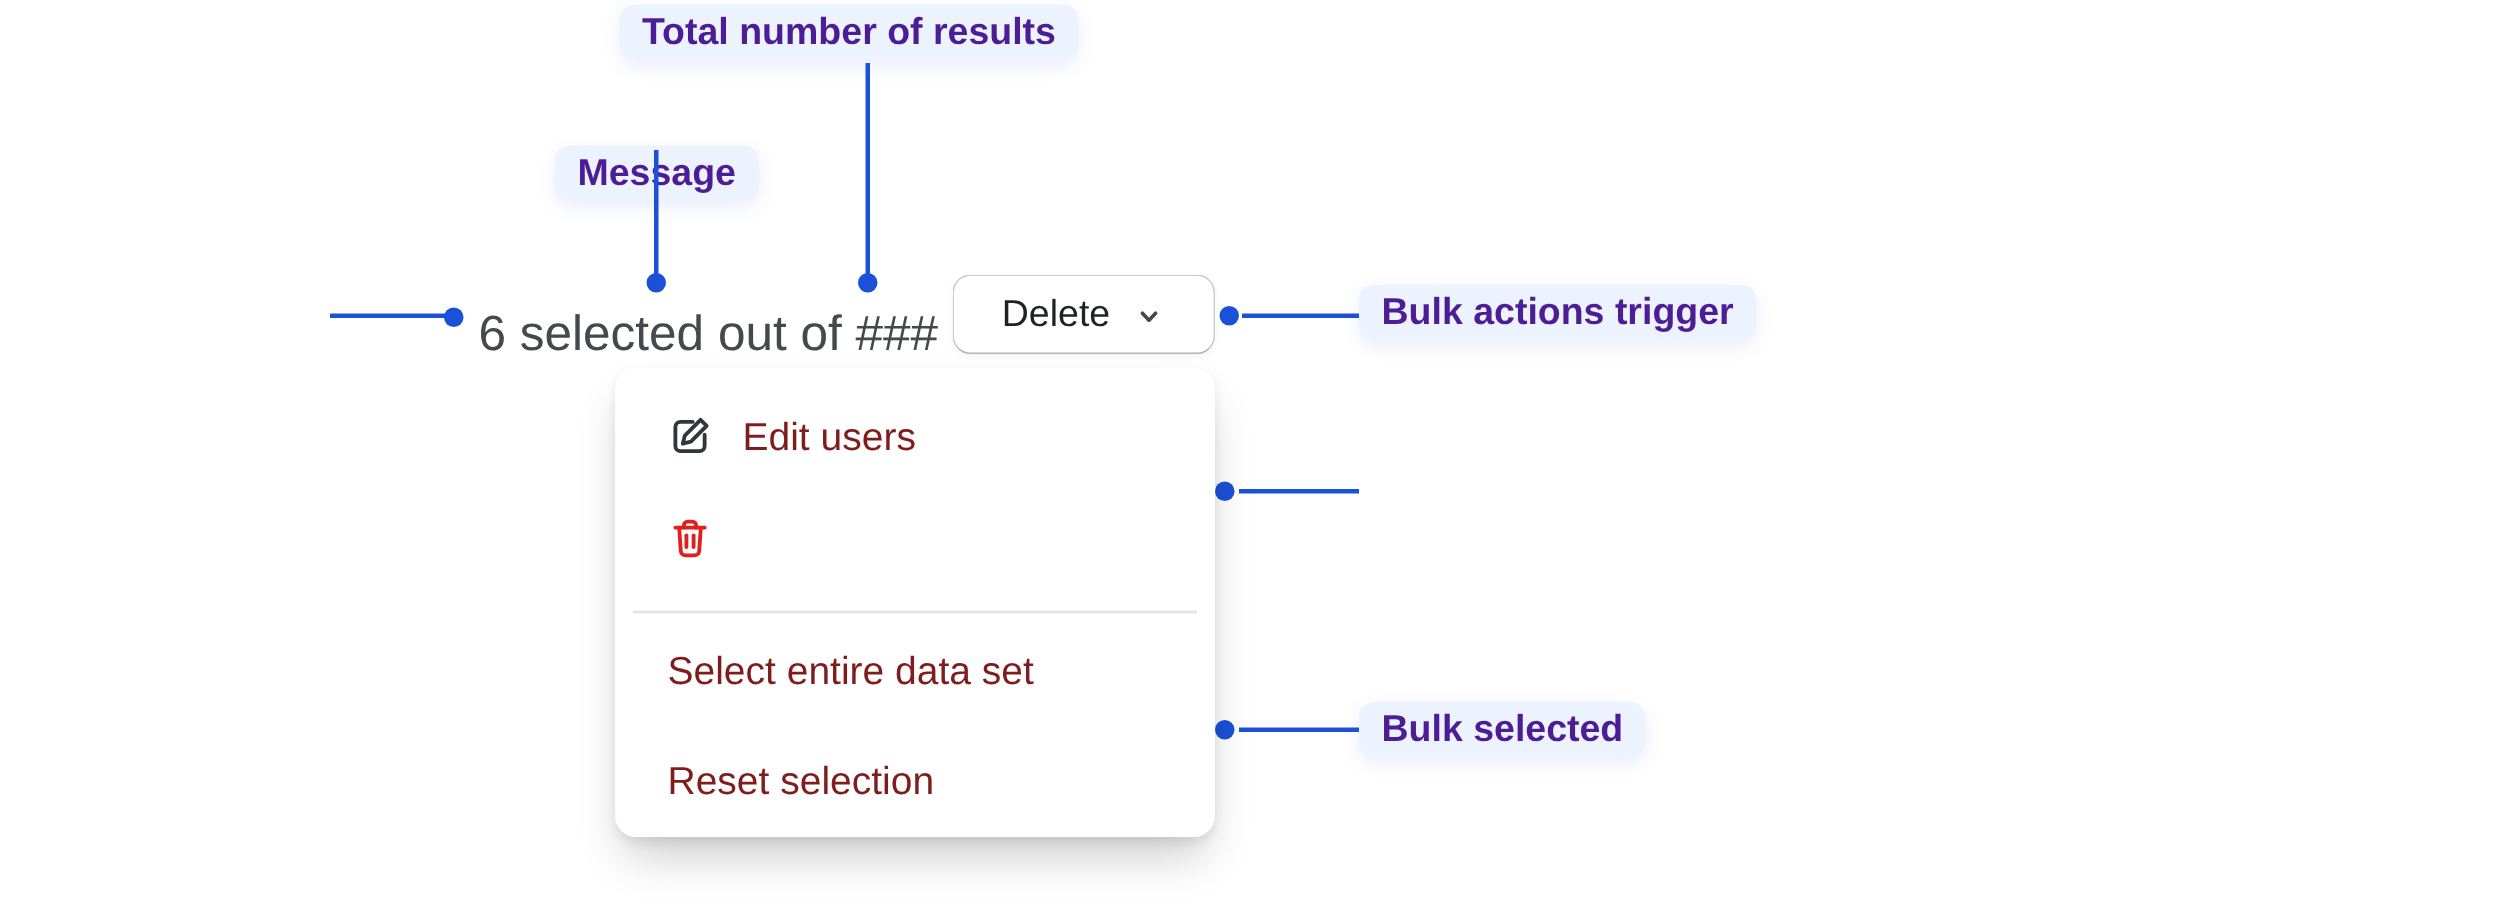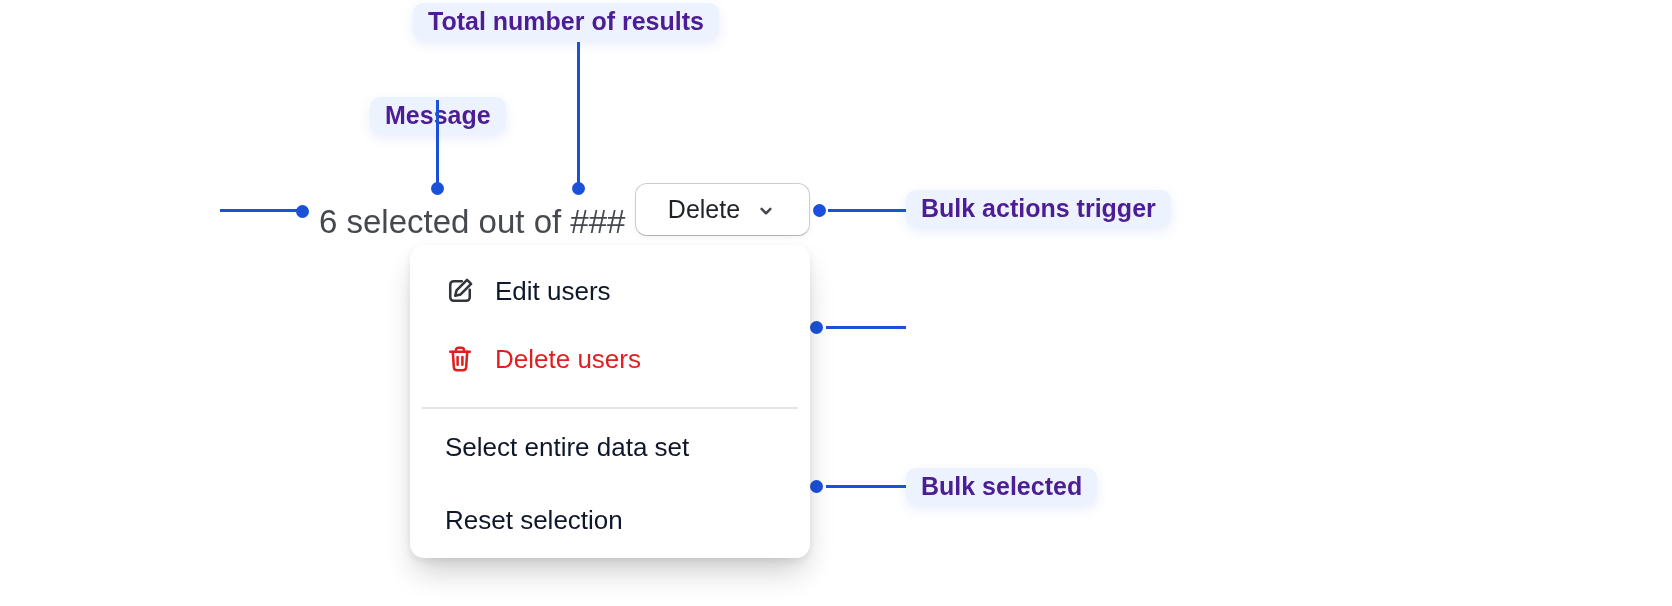--- a/index.html
+++ b/index.html
@@ -63,21 +63,21 @@
     width:400px;height:313px;
     background:#ffffff;
     border-radius:14px;
     box-shadow:0 18px 30px -6px rgba(23,24,24,0.22),0 3px 8px rgba(0,0,0,0.08);
   }
   .menu-row{
     position:absolute;
     left:35px;right:20px;
     height:56px;
     display:flex;align-items:center;gap:20px;
-    font-size:26px;font-weight:500;color:#0f172a;
+    font-size:26px;font-weight:500;color:#7f1d1d;
     border-radius:8px;
     cursor:pointer;
     white-space:nowrap;
   }
   .menu-row.critical{color:#e01f1f;}
   .menu-row .mi{display:flex;align-items:center;}
   .divider{
     position:absolute;
     left:12px;right:12px;top:162px;
     height:2px;background:#e4e5e7;
@@ -137,21 +137,20 @@
     <div class="menu-row critical" style="top:86px;">
       <span class="mi">
         <svg width="30" height="30" viewBox="0 0 20 20" fill="none" stroke="#e01f1f" stroke-width="1.7" stroke-linecap="round" stroke-linejoin="round">
           <path d="M3.5 5.2 H16.5"></path>
           <path d="M7.3 5.2 V4.2 C7.3 3.2 8 2.5 9 2.5 H11 C12 2.5 12.7 3.2 12.7 4.2 V5.2"></path>
           <path d="M5.2 5.2 L5.9 15.6 C6 16.7 6.9 17.5 8 17.5 H12 C13.1 17.5 14 16.7 14.1 15.6 L14.8 5.2"></path>
           <path d="M8.4 8.6 V13.8"></path>
           <path d="M11.6 8.6 V13.8"></path>
         </svg>
       </span>
-      <span>Delete users</span>
     </div>
 
     <div class="divider"></div>
 
     <div class="menu-row" style="top:247px;">
       <span>Reset selection</span>
     </div>
 
     <div class="menu-row" style="top:174px;">
       <span>Select entire data set</span>

